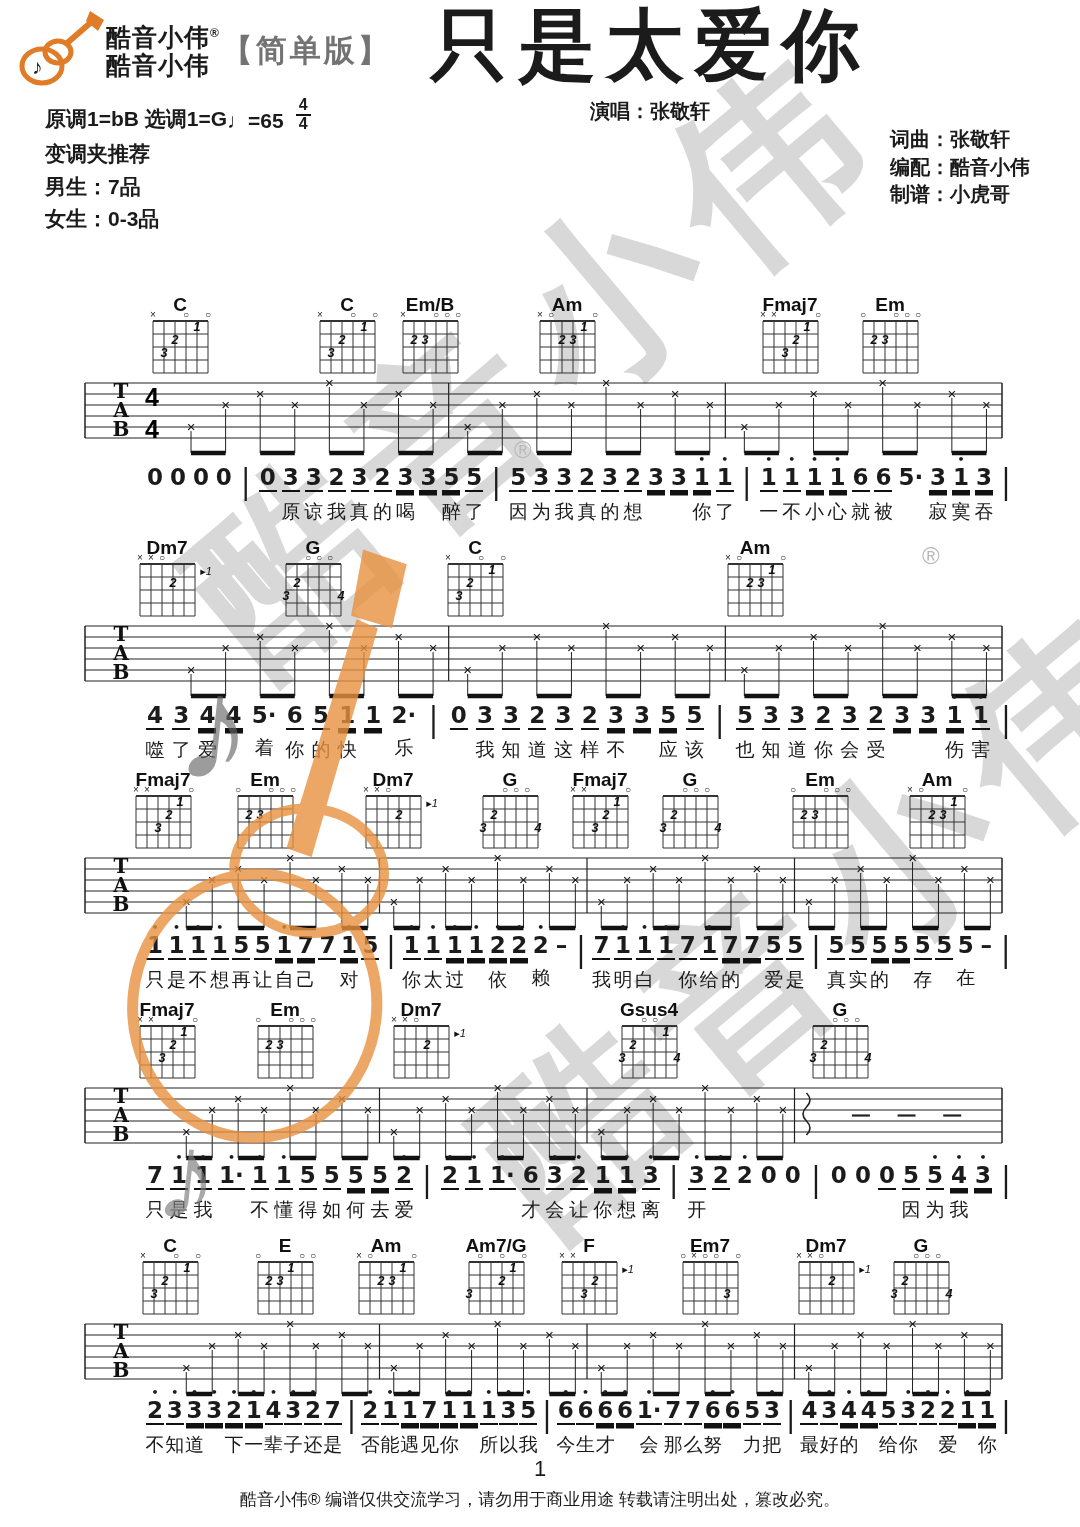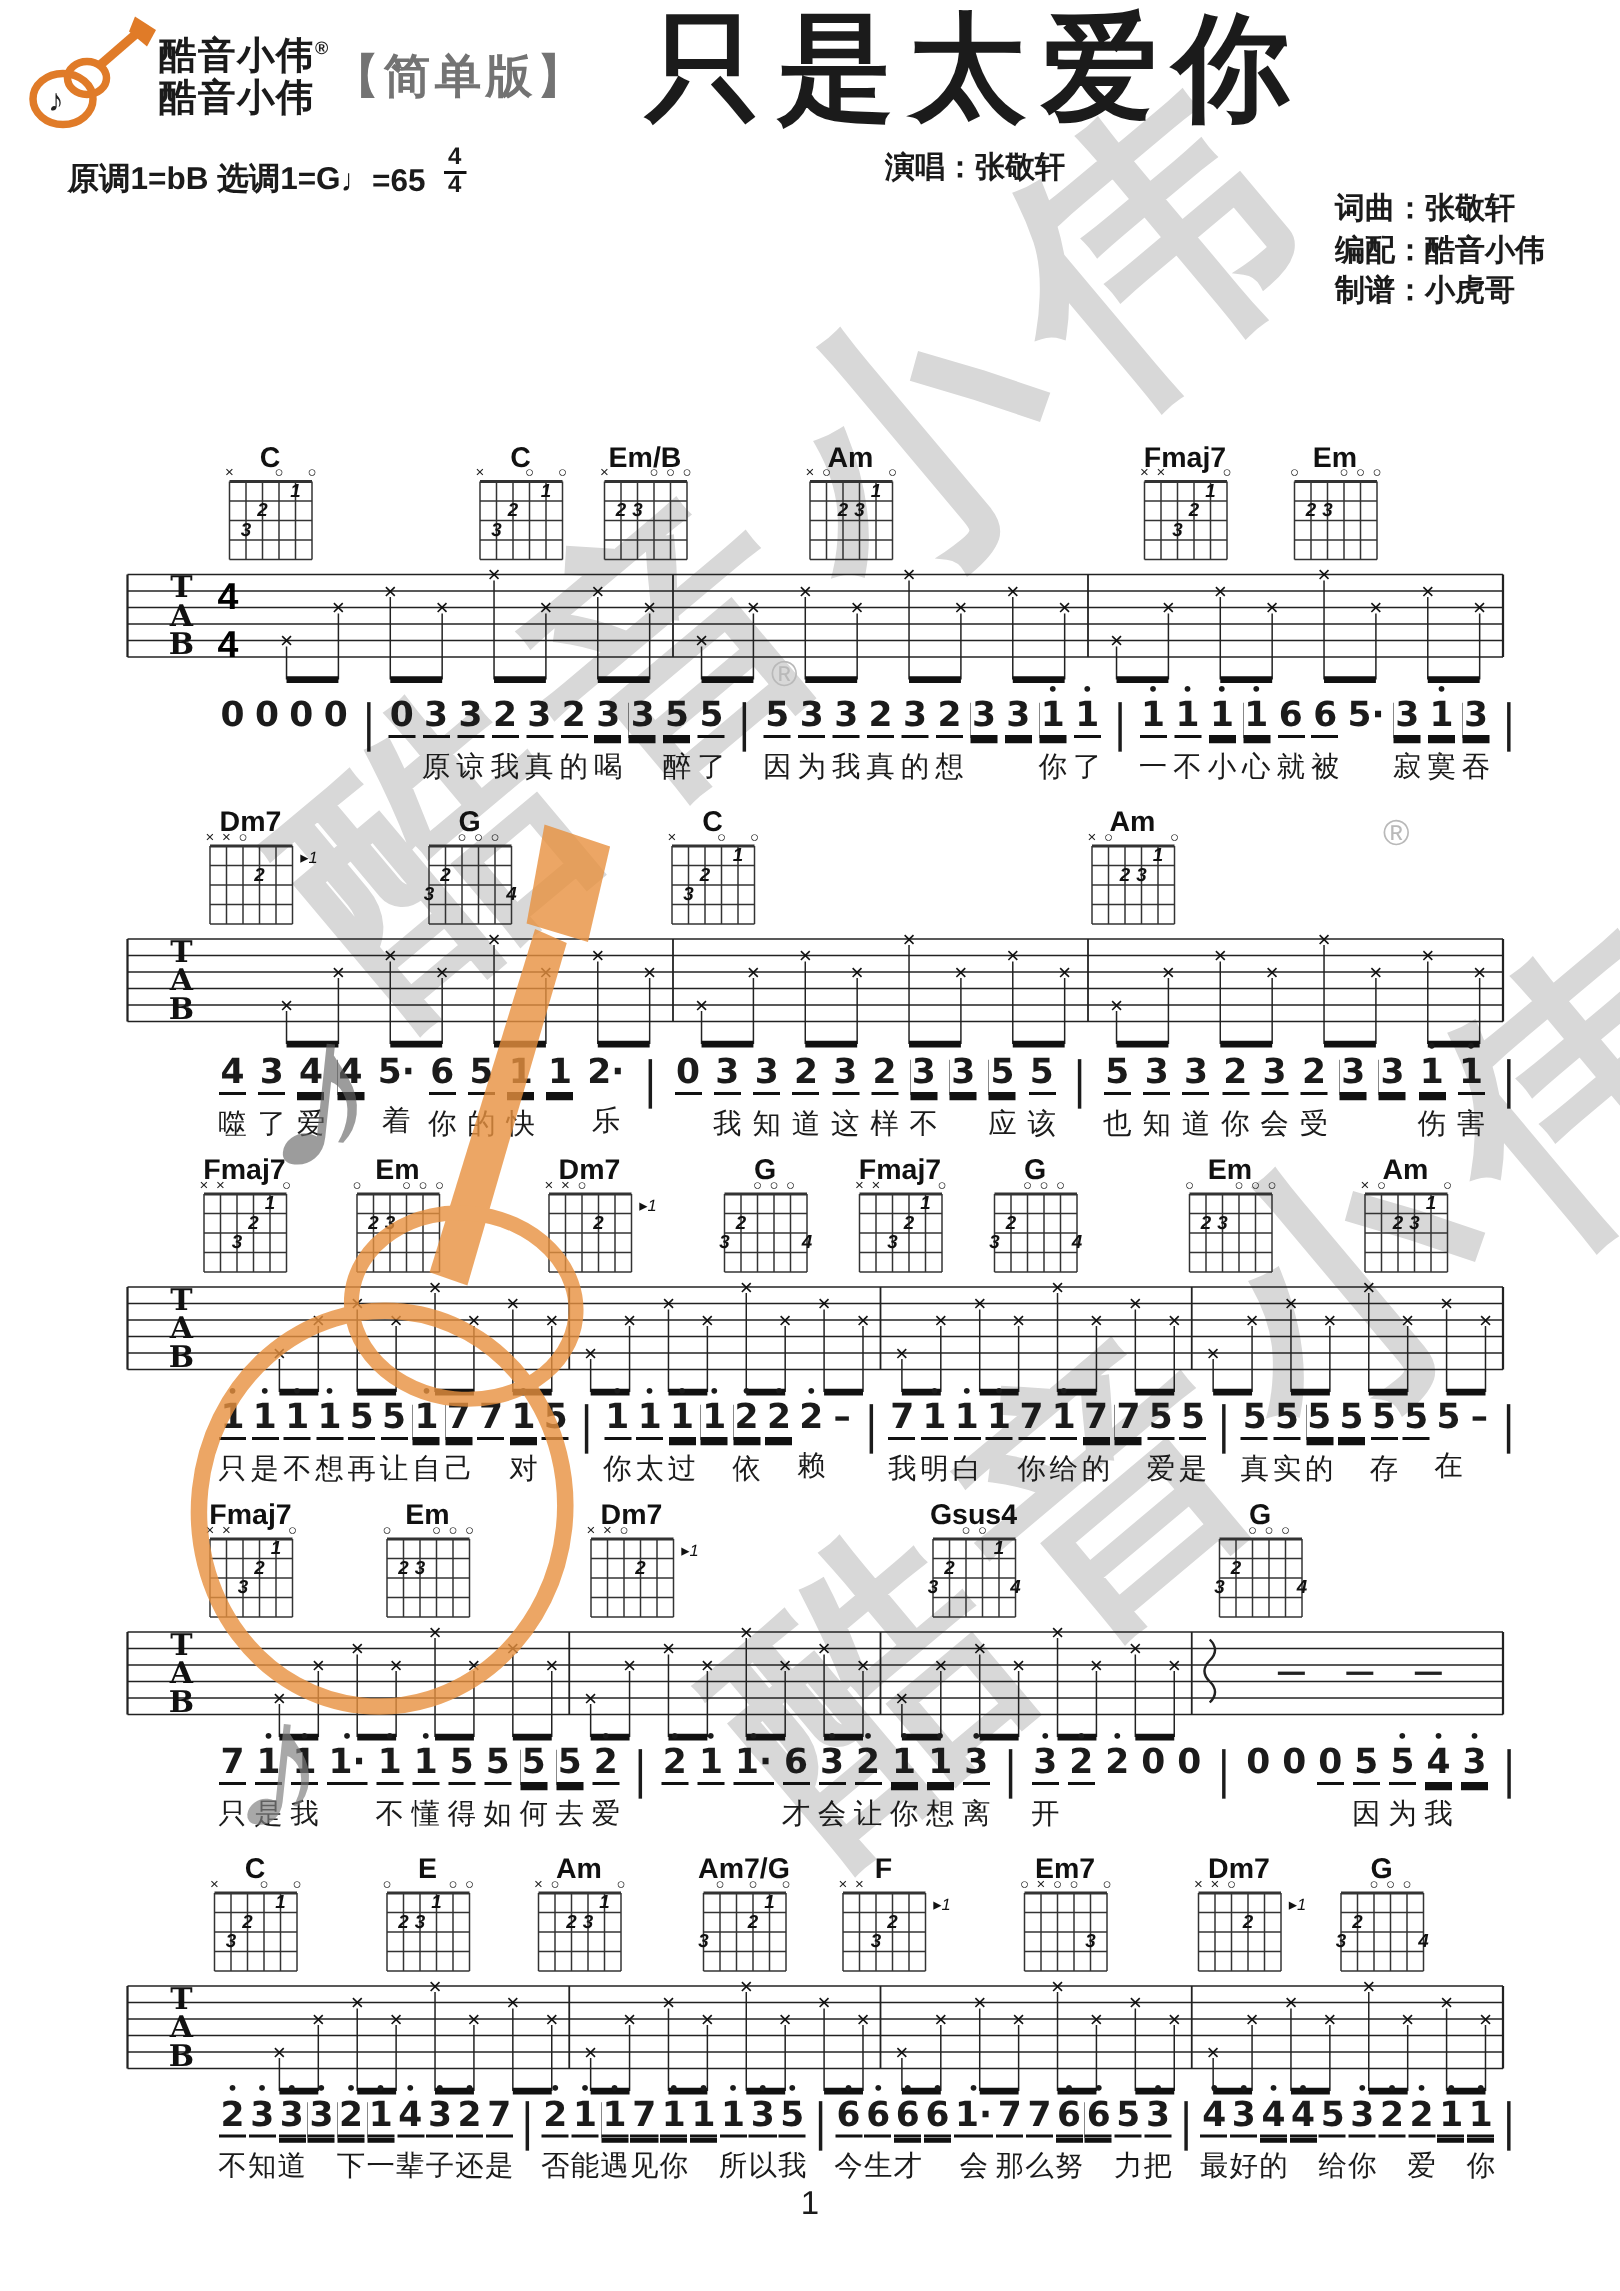--- a/index.html
+++ b/index.html
@@ -77,20 +77,25 @@
 
   <div class="keyinfo">
     <span>原调1=bB  选调1=G</span>
     <span class="tempo"><span>♩</span><span>=65</span></span>
     <span class="ts">
       <span class="tp">4</span>
       <span>4</span>
     </span>
   </div>
 
+  <div class="capo">
+    <div>变调夹推荐</div>
+    <div>男生：7品</div>
+    <div>女生：0-3品</div>
+  </div>
 
   <div class="credits">
     <div>词曲：张敬轩</div>
     <div>编配：酷音小伟</div>
     <div>制谱：小虎哥</div>
   </div>
 
   <svg class="sys" style="top:295px" viewBox="0 0 1080 172">
       <line x1="85" y1="88" x2="1002" y2="88" stroke="#222" stroke-width="1.1"></line>
       <line x1="85" y1="99" x2="1002" y2="99" stroke="#222" stroke-width="1.1"></line>
@@ -1845,14 +1850,15 @@
         <div class="num u2">1<span class="hdot">•</span></div>
         <div class="lyr">你</div>
       </div>
       <div class="nc">
         <div class="num bar">|</div>
         <div class="lyr"></div>
       </div>
     </div>
 
   <div class="pageno">1</div>
+  <div class="disclaimer">酷音小伟® 编谱仅供交流学习，请勿用于商业用途 转载请注明出处，篡改必究。</div>
 
 </div>
 
 </body></html>

